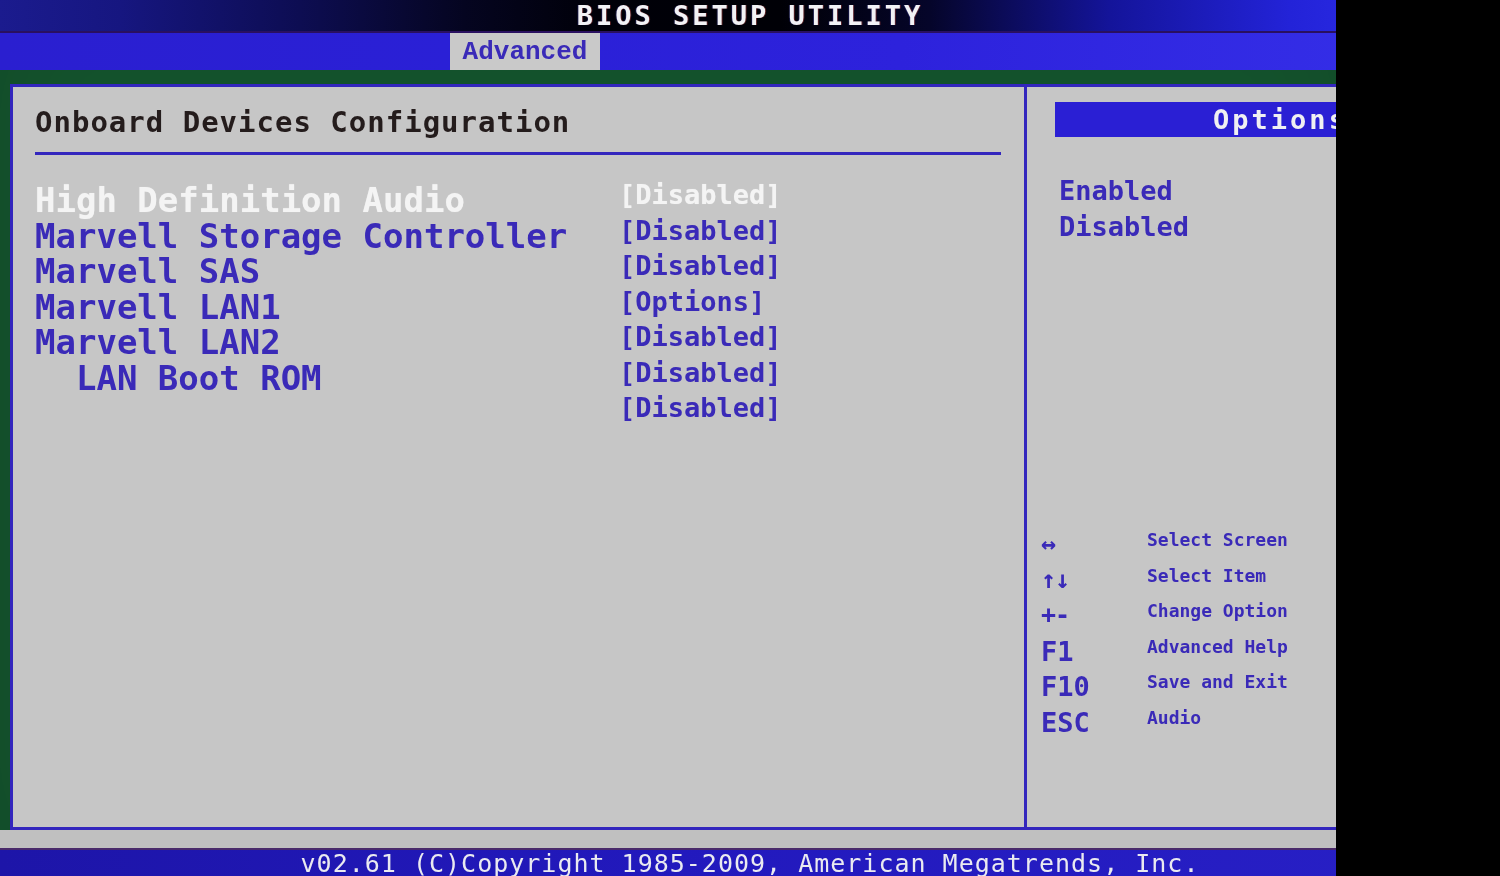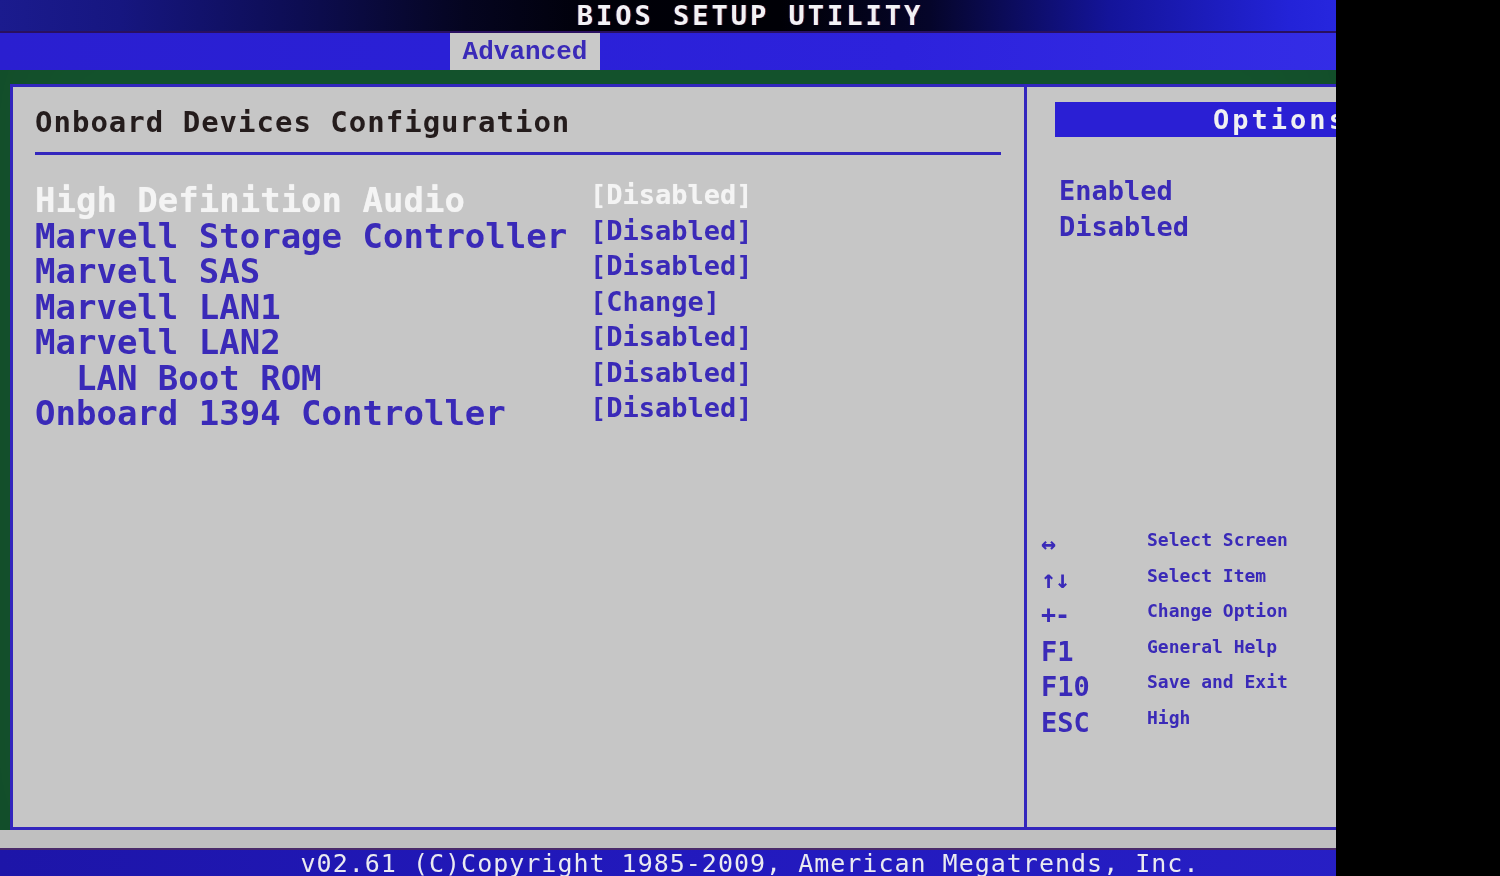--- a/index.html
+++ b/index.html
@@ -144,21 +144,21 @@
     left: 22px;
     top: 1px;
     font-size: 34px;
     font-weight: bold;
     color: #3a2ab8;
     letter-spacing: 0px;
     white-space: pre;
   }
   .setting-value {
     position: absolute;
-    left: 577px;
+    left: 606px;
     top: 0;
     font-size: 27px;
     font-weight: bold;
     color: #3a2ab8;
     letter-spacing: 0px;
     white-space: nowrap;
   }
   .setting-row.selected .setting-label,
   .setting-row.selected .setting-value {
     color: #f4f4f4;
@@ -309,32 +309,31 @@
             <div class="setting-row">
               <div class="setting-label">Marvell Storage Controller</div>
               <div class="setting-value">[Disabled]</div>
             </div>
             <div class="setting-row">
               <div class="setting-label">Marvell SAS</div>
               <div class="setting-value">[Disabled]</div>
             </div>
             <div class="setting-row">
               <div class="setting-label">Marvell LAN1</div>
-              <div class="setting-value">[Change]</div>
+              <div class="setting-value">[Options]</div>
             </div>
             <div class="setting-row">
               <div class="setting-label">Marvell LAN2</div>
               <div class="setting-value">[Disabled]</div>
             </div>
             <div class="setting-row">
               <div class="setting-label">  LAN Boot ROM</div>
               <div class="setting-value">[Disabled]</div>
             </div>
             <div class="setting-row">
-              <div class="setting-label">Onboard 1394 Controller</div>
               <div class="setting-value">[Disabled]</div>
             </div>
           </div>
       </div>
 
       <div id="divider"></div>
 
       <div id="options-panel">
         <div id="options-header">Options</div>
         <div id="options-list">
@@ -349,29 +348,29 @@
             <div class="legend-row">
               <div class="legend-key glyph">↑↓</div>
               <div class="legend-desc">Select Item</div>
             </div>
             <div class="legend-row">
               <div class="legend-key glyph">+-</div>
               <div class="legend-desc">Change Option</div>
             </div>
             <div class="legend-row">
               <div class="legend-key">F1</div>
-              <div class="legend-desc">General Help</div>
+              <div class="legend-desc">Advanced Help</div>
             </div>
             <div class="legend-row">
               <div class="legend-key">F10</div>
               <div class="legend-desc">Save and Exit</div>
             </div>
             <div class="legend-row">
               <div class="legend-key">ESC</div>
-              <div class="legend-desc">High</div>
+              <div class="legend-desc">Audio</div>
             </div>
           </div>
       </div>
 
     </div>
   </div>
 
   <div id="footer-gap"></div>
   <div id="footer-bar">
     <div id="footer-text">v02.61 (C)Copyright 1985-2009, American Megatrends, Inc.</div>

